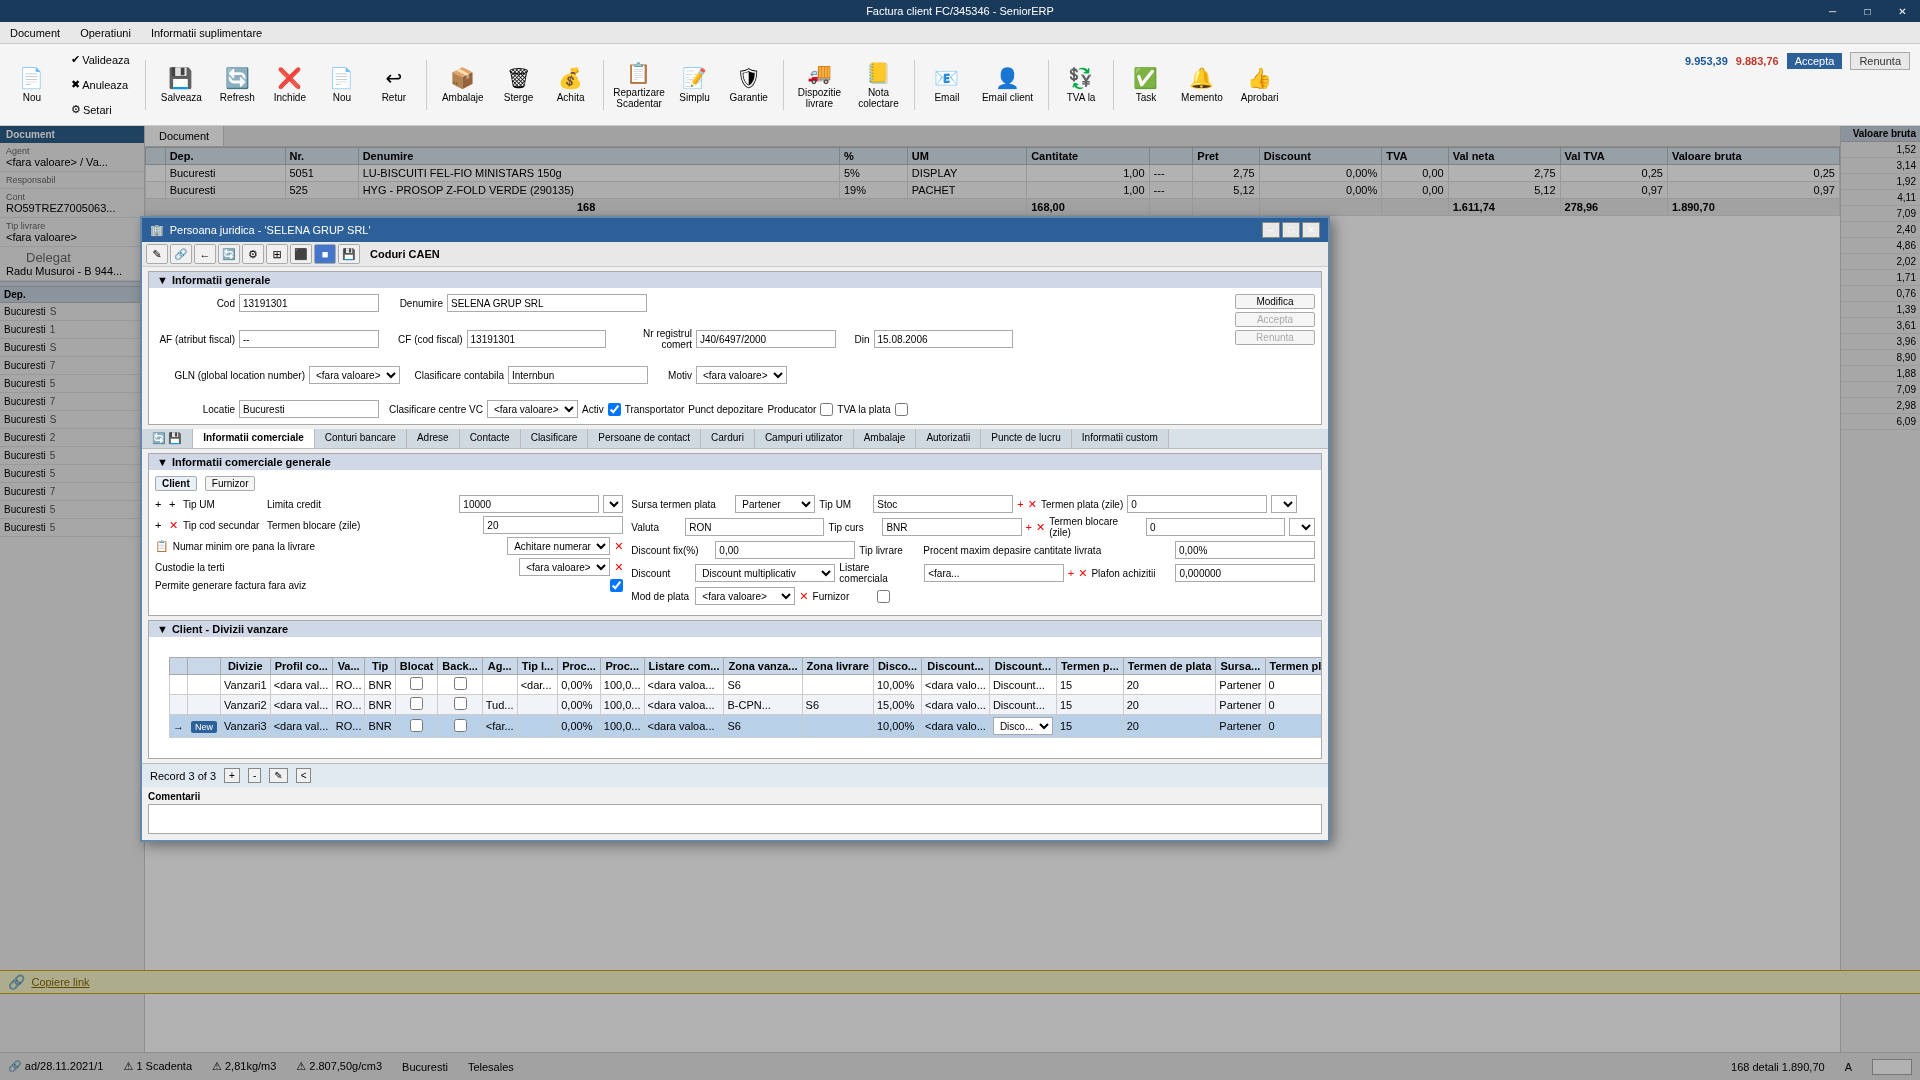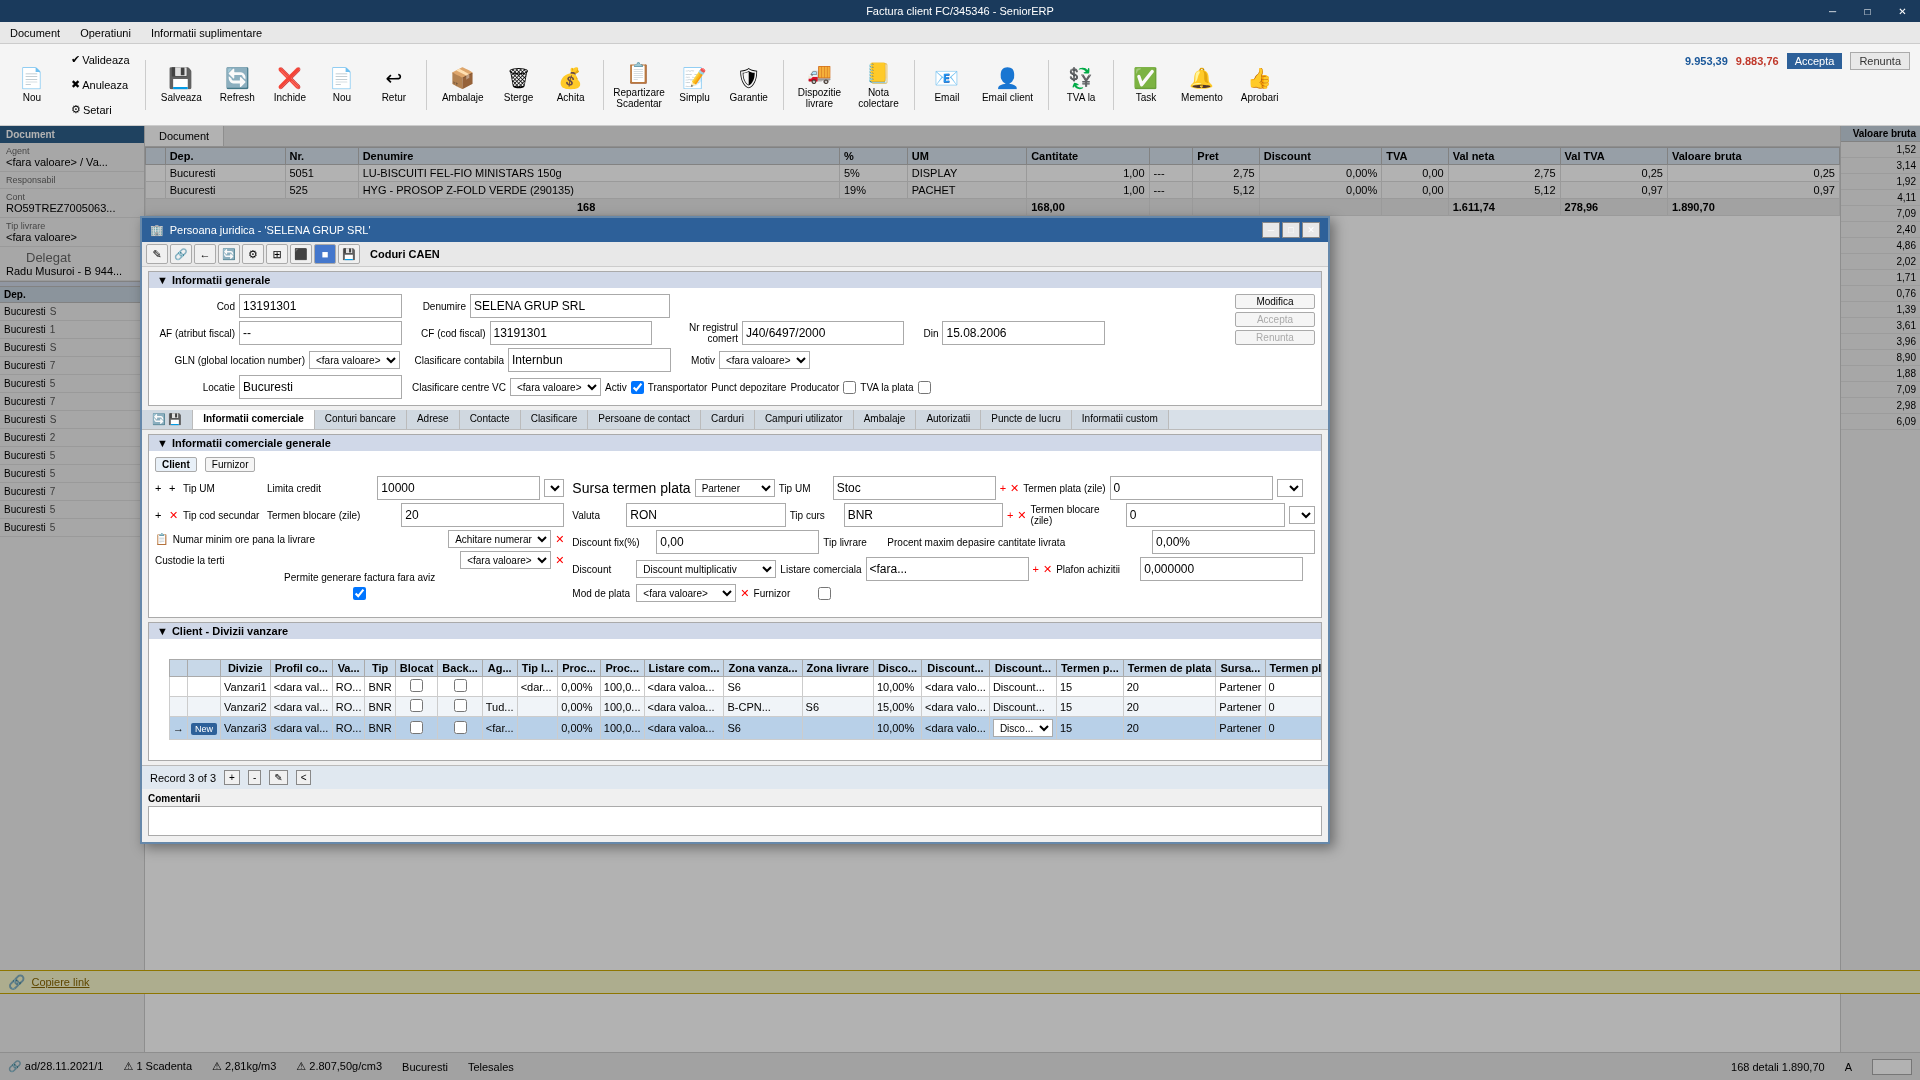--- a/index.html
+++ b/index.html
@@ -49,21 +49,21 @@
     
     
     .modal-tabs { display: flex; background: #d8e0e8; border-bottom: 1px solid #bbb; overflow-x: auto; }
     .modal-tab { padding: 3px 10px; cursor: pointer; border-right: 1px solid #bbb; background: #d0d8e0; white-space: nowrap; font-size: 10px; }
     .modal-tab.active { background: #ffffff; font-weight: bold; }
     
     
     .modal-section { border: 1px solid #aaa; margin: 6px; background: white; }
     .modal-section-title { background: #d0d8e8; padding: 2px 8px; font-weight: bold; font-size: 10px; display: flex; align-items: center; gap: 4px; }
     .modal-section-content { padding: 6px; }
-    .sub-input { border: 1px solid #aaa; padding: 1px 3px; height: 24px; font-size: 12px; background: white; }
+    .sub-input { border: 1px solid #aaa; padding: 1px 3px; height: 18px; font-size: 10px; background: white; }
     .sub-select { border: 1px solid #aaa; height: 18px; font-size: 10px; background: white; padding: 0 2px; }
     
     
     .inner-table { width: 100%; border-collapse: collapse; font-size: 10px; }
     .inner-table th { background: #c8d8e8; border: 1px solid #aaa; padding: 2px 4px; font-weight: bold; white-space: nowrap; }
     .inner-table td { border: 1px solid #ccc; padding: 2px 3px; white-space: nowrap; }
     .inner-table tr:nth-child(even) { background: #f0f4f8; }
     
     
     .modal-bottom { background: #e0e8f0; border-top: 1px solid #bbb; padding: 4px 8px; display: flex; align-items: center; gap: 8px; font-size: 10px; }
@@ -473,21 +473,21 @@
         <span style="margin-left:8px;font-size:11px;font-weight:bold;">Coduri CAEN</span>
       </div>
 
       <div class="modal-section" style="margin:4px 6px;">
         <div class="modal-section-title">
           <span>▼</span>
           <span>Informatii generale</span>
         </div>
         <div class="modal-section-content">
           <div style="display:grid;grid-template-columns:1fr 1fr;gap:4px;">
-            <div style="display:flex;flex-direction:column;gap:3px;">
+            <div style="display:flex;flex-direction:column;gap:16px;">
               <div style="display:flex;align-items:center;gap:4px;">
                 <span style="min-width:80px;text-align:right;font-size:10px;">Cod</span>
                 <input class="sub-input" type="text" value="13191301" style="">
                 <span style="min-width:60px;text-align:right;font-size:10px;">Denumire</span>
                 <input class="sub-input" type="text" style="min-width: 200px;" value="SELENA GRUP SRL">
               </div>
               <div style="display:flex;align-items:center;gap:4px;">
                 <span style="min-width:80px;text-align:right;font-size:10px;">AF (atribut fiscal)</span>
                 <input class="sub-input" type="text" value="--" style="min-width: 40px;">
                 <span style="min-width:80px;text-align:right;font-size:10px;">CF (cod fiscal)</span>
@@ -583,29 +583,29 @@
                   <span style="min-width:10px;">📋</span>
                   <span style="flex:1;font-size:10px;">Numar minim ore pana la livrare</span>
                   <select class="sub-select"><option>Achitare numerar</option></select>
                   <span style="color:red;cursor:pointer;">✕</span>
                 </div>
                 <div style="display:flex;align-items:center;gap:4px;margin-bottom:3px;">
                   <span style="flex:1;font-size:10px;">Custodie la terti</span>
                   <select class="sub-select"><option>&lt;fara valoare&gt;</option></select>
                   <span style="color:red;cursor:pointer;">✕</span>
                 </div>
-                <div style="display:flex;align-items:center;gap:4px;margin-bottom:11px;flex-direction:column;">
+                <div style="display:flex;align-items:center;gap:4px;margin-bottom:17px;">
                   <span style="flex:1;font-size:10px;">Permite generare factura fara aviz</span>
                   <input type="checkbox" checked="" style="">
                 </div>
               </div>
 
               <div>
                 <div style="display:flex;align-items:center;gap:4px;margin-bottom:3px;">
-                  <span style="min-width:100px;font-size:14px;">Sursa termen plata</span>
+                  <span style="min-width:100px;font-size:10px;">Sursa termen plata</span>
                   <select class="sub-select" style="min-width:80px;"><option>Partener</option></select>
                   <span style="min-width:50px;font-size:10px;">Tip UM</span>
                   <input class="sub-input" type="text" value="Stoc" style="min-width: 40px;">
                   <span style="color:red;cursor:pointer;">+</span>
                     <span style="color:red;cursor:pointer;">✕</span>
                   <span style="min-width:80px;font-size:10px;">Termen plata (zile)</span>
                   <input class="sub-input" type="text" value="0" style="min-width: 40px;">
                   <select class="sub-select"></select>
                 </div>
                 <div style="display:flex;align-items:center;gap:4px;margin-bottom:3px;">

